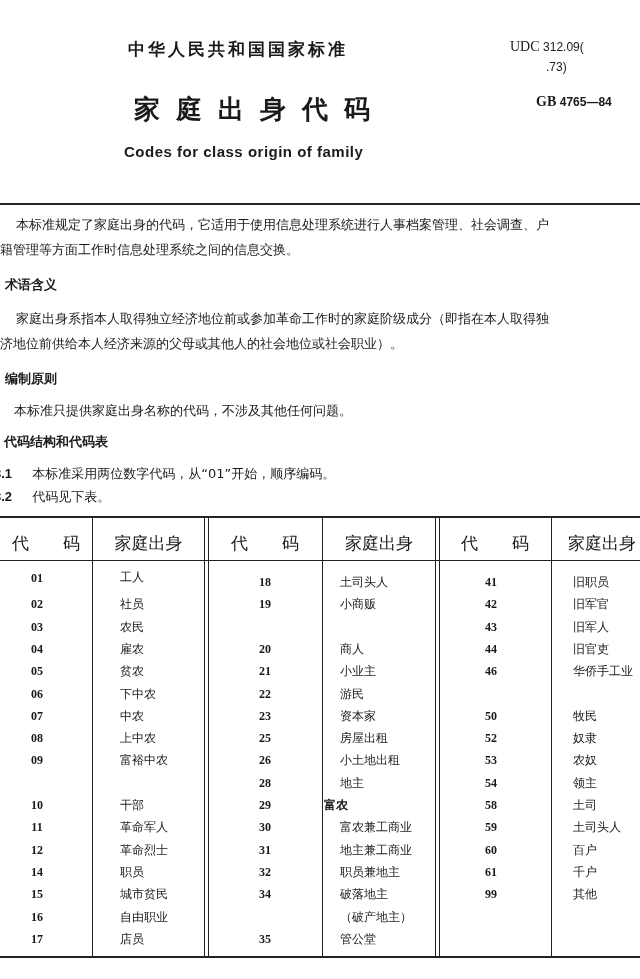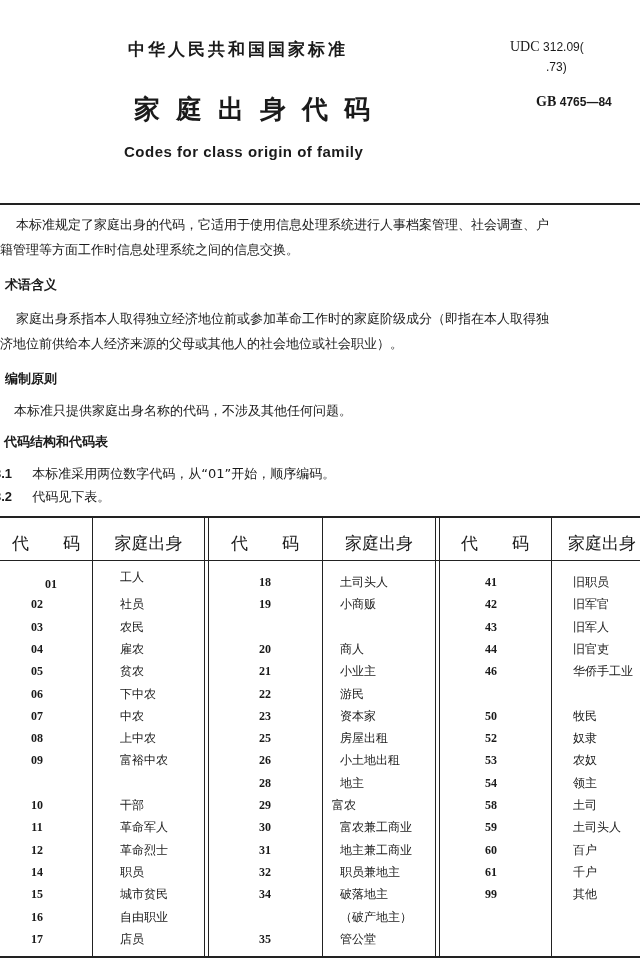--- a/index.html
+++ b/index.html
@@ -80,21 +80,21 @@
 
   <div class="th" style="left:0; width:92px;">代　　码</div>
   <div class="th" style="left:93px; width:111px;">家庭出身</div>
   <div class="th" style="left:208px; width:114px;">代　　码</div>
   <div class="th" style="left:323px; width:112px;">家庭出身</div>
   <div class="th" style="left:439px; width:112px;">代　　码</div>
   <div class="th" style="left:552px; width:100px;">家庭出身</div>
 
   <div id="rows">
       <div>
-        <div class="cell code" style="left: 17px; top: 57px; text-align: right;">01</div>
+        <div class="cell code" style="left: 17px; top: 51px;">01</div>
         <div class="cell" style="left: 120px; top: 50px;">工人</div>
       </div>
       <div>
         <div class="cell code" style="left: 17px; top: 77px;">02</div>
         <div class="cell" style="left: 120px; top: 77px;">社员</div>
       </div>
       <div>
         <div class="cell code" style="left: 17px; top: 100px;">03</div>
         <div class="cell" style="left: 120px; top: 100px;">农民</div>
       </div>
@@ -181,21 +181,21 @@
       <div>
         <div class="cell code" style="left: 245px; top: 233px;">26</div>
         <div class="cell" style="left: 340px; top: 233px;">小土地出租</div>
       </div>
       <div>
         <div class="cell code" style="left: 245px; top: 256px;">28</div>
         <div class="cell" style="left: 340px; top: 256px;">地主</div>
       </div>
       <div>
         <div class="cell code" style="left: 245px; top: 278px;">29</div>
-        <div class="cell" style="left: 332px; top: 278px;">富农</div>
+        <div class="cell" style="left: 324px; top: 278px; font-weight: bold;">富农</div>
       </div>
       <div>
         <div class="cell code" style="left: 245px; top: 300px;">30</div>
         <div class="cell" style="left: 340px; top: 300px;">富农兼工商业</div>
       </div>
       <div>
         <div class="cell code" style="left: 245px; top: 323px;">31</div>
         <div class="cell" style="left: 340px; top: 323px;">地主兼工商业</div>
       </div>
       <div>

